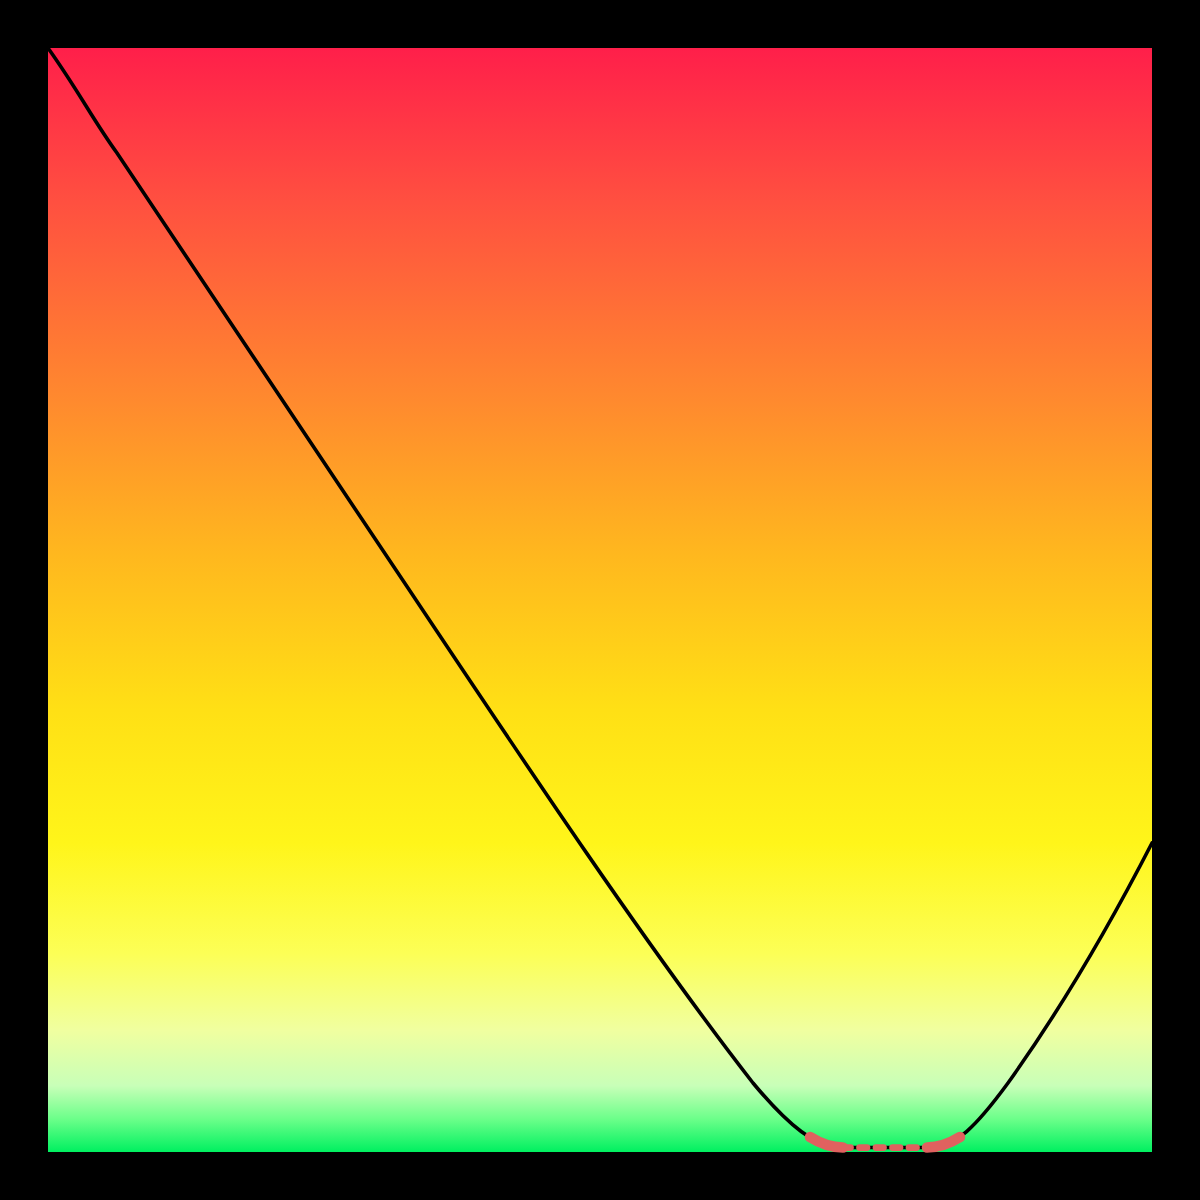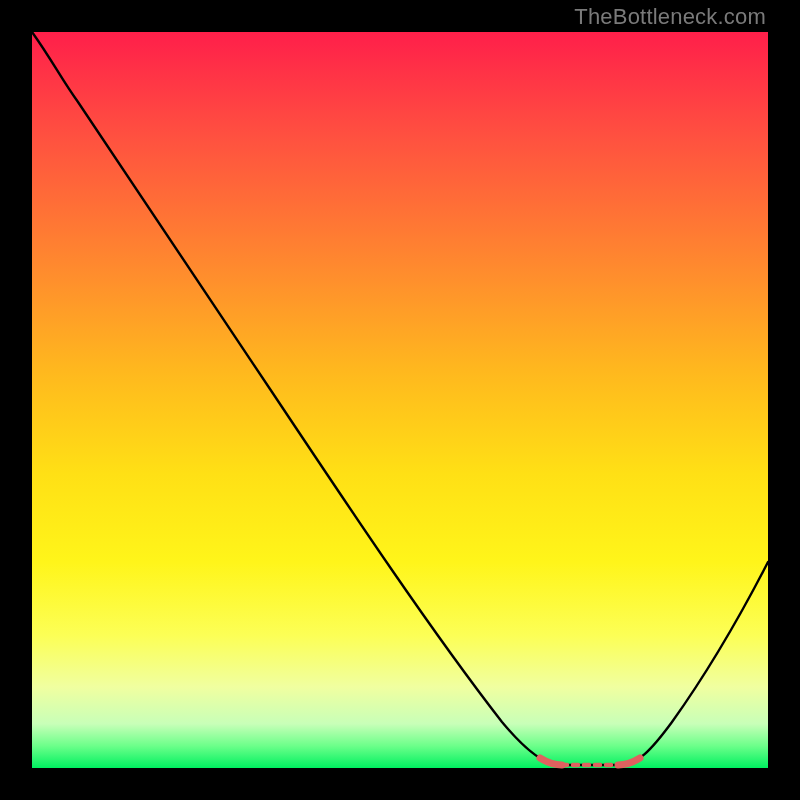--- a/index.html
+++ b/index.html
@@ -71,15 +71,14 @@
          C 320 480, 400 600, 470 690
          C 495 720, 512 732, 526 733
          L 590 733
          C 605 732, 618 720, 640 690
          C 670 648, 700 600, 736 530" fill="none" stroke="#000" stroke-width="2.4" stroke-linecap="round"></path>
     <path d="M 508 726 C 516 731, 522 733, 530 733" fill="none" stroke="#e0615f" stroke-width="7" stroke-linecap="round"></path>
     <path d="M 586 733 C 594 733, 600 731, 608 726" fill="none" stroke="#e0615f" stroke-width="7" stroke-linecap="round"></path>
     <path d="M 530 733 L 586 733" fill="none" stroke="#e0615f" stroke-width="4.5" stroke-linecap="round" stroke-dasharray="5 6"></path>
   </svg>
 
-  <div class="watermark">TheBottleneck.com</div>
 
 </div>
 
 </body></html>

